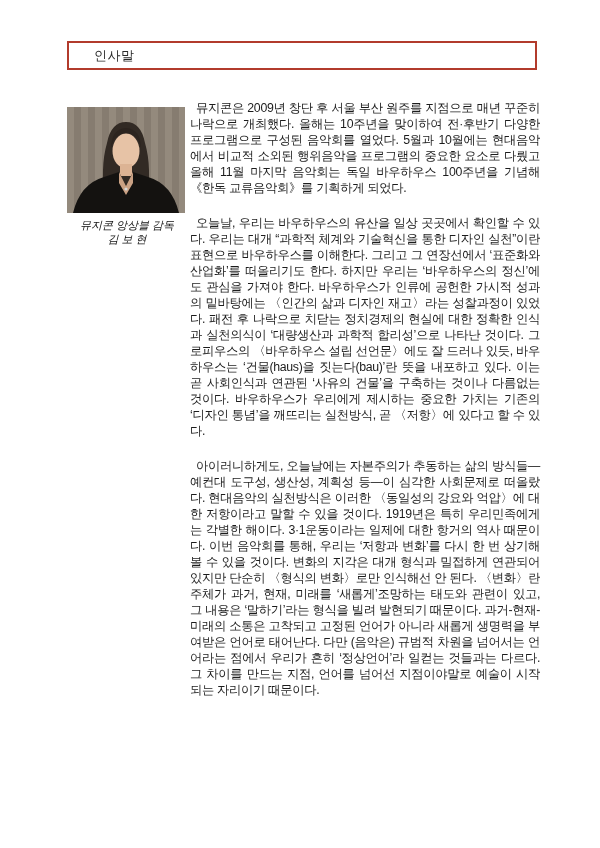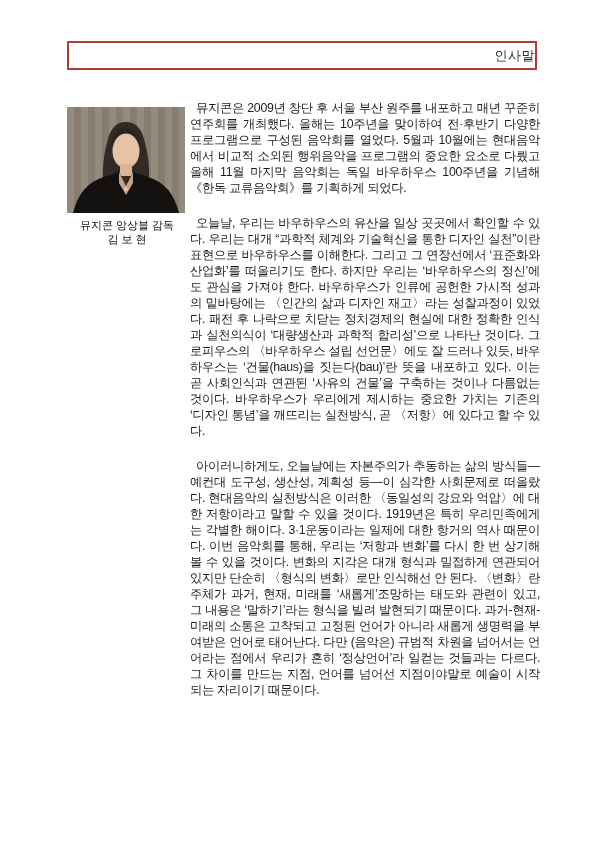--- a/index.html
+++ b/index.html
@@ -18,34 +18,34 @@
     left: 67px;
     top: 41px;
     width: 470px;
     height: 29px;
     box-sizing: border-box;
     border: 2px solid #b23b2c;
     background: #ffffff;
     display: flex;
     align-items: center;
     padding-left: 25px;
-    justify-content: flex-end;
   }
   .header-title {
     font-size: 13px;
     color: #2b2b2b;
     letter-spacing: 0.5px;
   }
 
   
   .photo-block {
     position: absolute;
     left: 67px;
     top: 107px;
     width: 120px;
+    font-style: italic;
   }
   .photo {
     width: 118px;
     height: 106px;
     background: repeating-linear-gradient(90deg,
       #948a7d 0px, #948a7d 7px,
       #867c70 7px, #867c70 14px);
     overflow: hidden;
     position: relative;
   }
@@ -104,18 +104,18 @@
         <circle cx="59" cy="82" r="1.6" fill="#d8d8d8"></circle>
       </svg>
     </div>
     <div class="caption">
       <div>뮤지콘 앙상블 감독</div>
       <div>김 보 현</div>
     </div>
   </div>
 
   <div class="text-column">
-    <p>뮤지콘은 2009년 창단 후 서울 부산 원주를 내포하고 매년 꾸준히 연주회를 개최했다. 올해는 10주년을 맞이하여 전·후반기 다양한 프로그램으로 구성된 음악회를 열었다. 5월과 10월에는 현대음악에서 비교적 소외된 행위음악을 프로그램의 중요한 요소로 다뤘고 올해 11월 마지막 음악회는 독일 바우하우스 100주년을 기념해 《한독 교류음악회》를 기획하게 되었다.</p>
+    <p>뮤지콘은 2009년 창단 후 서울 부산 원주를 지점으로 매년 꾸준히 나락으로 개최했다. 올해는 10주년을 맞이하여 전·후반기 다양한 프로그램으로 구성된 음악회를 열었다. 5월과 10월에는 현대음악에서 비교적 소외된 행위음악을 프로그램의 중요한 요소로 다뤘고 올해 11월 마지막 음악회는 독일 바우하우스 100주년을 기념해 《한독 교류음악회》를 기획하게 되었다.</p>
     <p>오늘날, 우리는 바우하우스의 유산을 일상 곳곳에서 확인할 수 있다. 우리는 대개 “과학적 체계와 기술혁신을 통한 디자인 실천”이란 표현으로 바우하우스를 이해한다. 그리고 그 연장선에서 ‘표준화와 산업화’를 떠올리기도 한다. 하지만 우리는 ‘바우하우스의 정신’에도 관심을 가져야 한다. 바우하우스가 인류에 공헌한 가시적 성과의 밑바탕에는 〈인간의 삶과 디자인 재고〉라는 성찰과정이 있었다. 패전 후 나락으로 치닫는 정치경제의 현실에 대한 정확한 인식과 실천의식이 ‘대량생산과 과학적 합리성’으로 나타난 것이다. 그로피우스의 〈바우하우스 설립 선언문〉에도 잘 드러나 있듯, 바우하우스는 ‘건물(haus)을 짓는다(bau)’란 뜻을 내포하고 있다. 이는 곧 사회인식과 연관된 ‘사유의 건물’을 구축하는 것이나 다름없는 것이다. 바우하우스가 우리에게 제시하는 중요한 가치는 기존의 ‘디자인 통념’을 깨뜨리는 실천방식, 곧 〈저항〉에 있다고 할 수 있다.</p>
     <p>아이러니하게도, 오늘날에는 자본주의가 추동하는 삶의 방식들—예컨대 도구성, 생산성, 계획성 등—이 심각한 사회문제로 떠올랐다. 현대음악의 실천방식은 이러한 〈동일성의 강요와 억압〉에 대한 저항이라고 말할 수 있을 것이다. 1919년은 특히 우리민족에게는 각별한 해이다. 3·1운동이라는 일제에 대한 항거의 역사 때문이다. 이번 음악회를 통해, 우리는 ‘저항과 변화’를 다시 한 번 상기해 볼 수 있을 것이다. 변화의 지각은 대개 형식과 밀접하게 연관되어 있지만 단순히 〈형식의 변화〉로만 인식해선 안 된다. 〈변화〉란 주체가 과거, 현재, 미래를 ‘새롭게’조망하는 태도와 관련이 있고, 그 내용은 ‘말하기’라는 형식을 빌려 발현되기 때문이다. 과거-현재-미래의 소통은 고착되고 고정된 언어가 아니라 새롭게 생명력을 부여받은 언어로 태어난다. 다만 (음악은) 규범적 차원을 넘어서는 언어라는 점에서 우리가 흔히 ‘정상언어’라 일컫는 것들과는 다르다. 그 차이를 만드는 지점, 언어를 넘어선 지점이야말로 예술이 시작되는 자리이기 때문이다.</p>
   </div>
 
 </div>
 
 </body></html>

